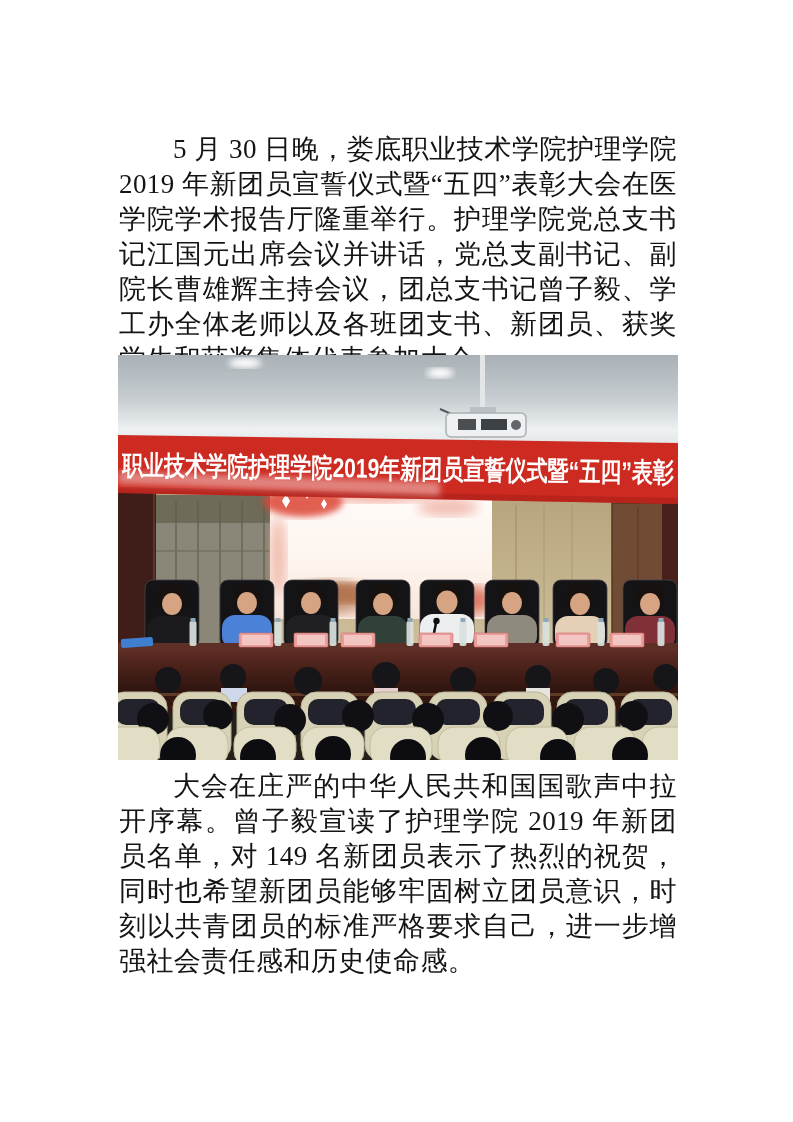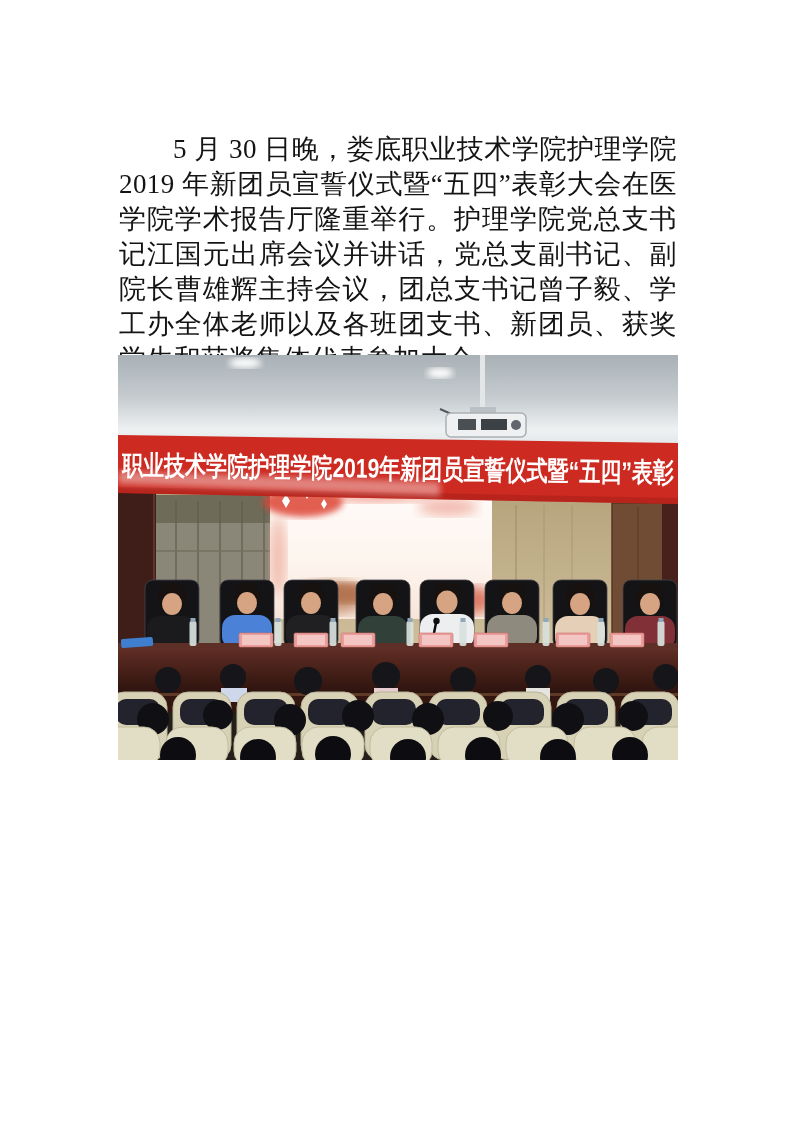--- a/index.html
+++ b/index.html
@@ -301,14 +301,15 @@
           <circle cx="215" cy="399" r="18"></circle>
           <circle cx="290" cy="402" r="18"></circle>
           <circle cx="365" cy="400" r="18"></circle>
           <circle cx="440" cy="402" r="18"></circle>
           <circle cx="512" cy="400" r="18"></circle>
         </g>
       </g>
     </svg>
   </figure>
 
+  <p class="para" id="p2">大会在庄严的中华人民共和国国歌声中拉开序幕。曾子毅宣读了护理学院 2019 年新团员名单，对 149 名新团员表示了热烈的祝贺，同时也希望新团员能够牢固树立团员意识，时刻以共青团员的标准严格要求自己，进一步增强社会责任感和历史使命感。</p>
 
 </div>
 
 </body></html>

